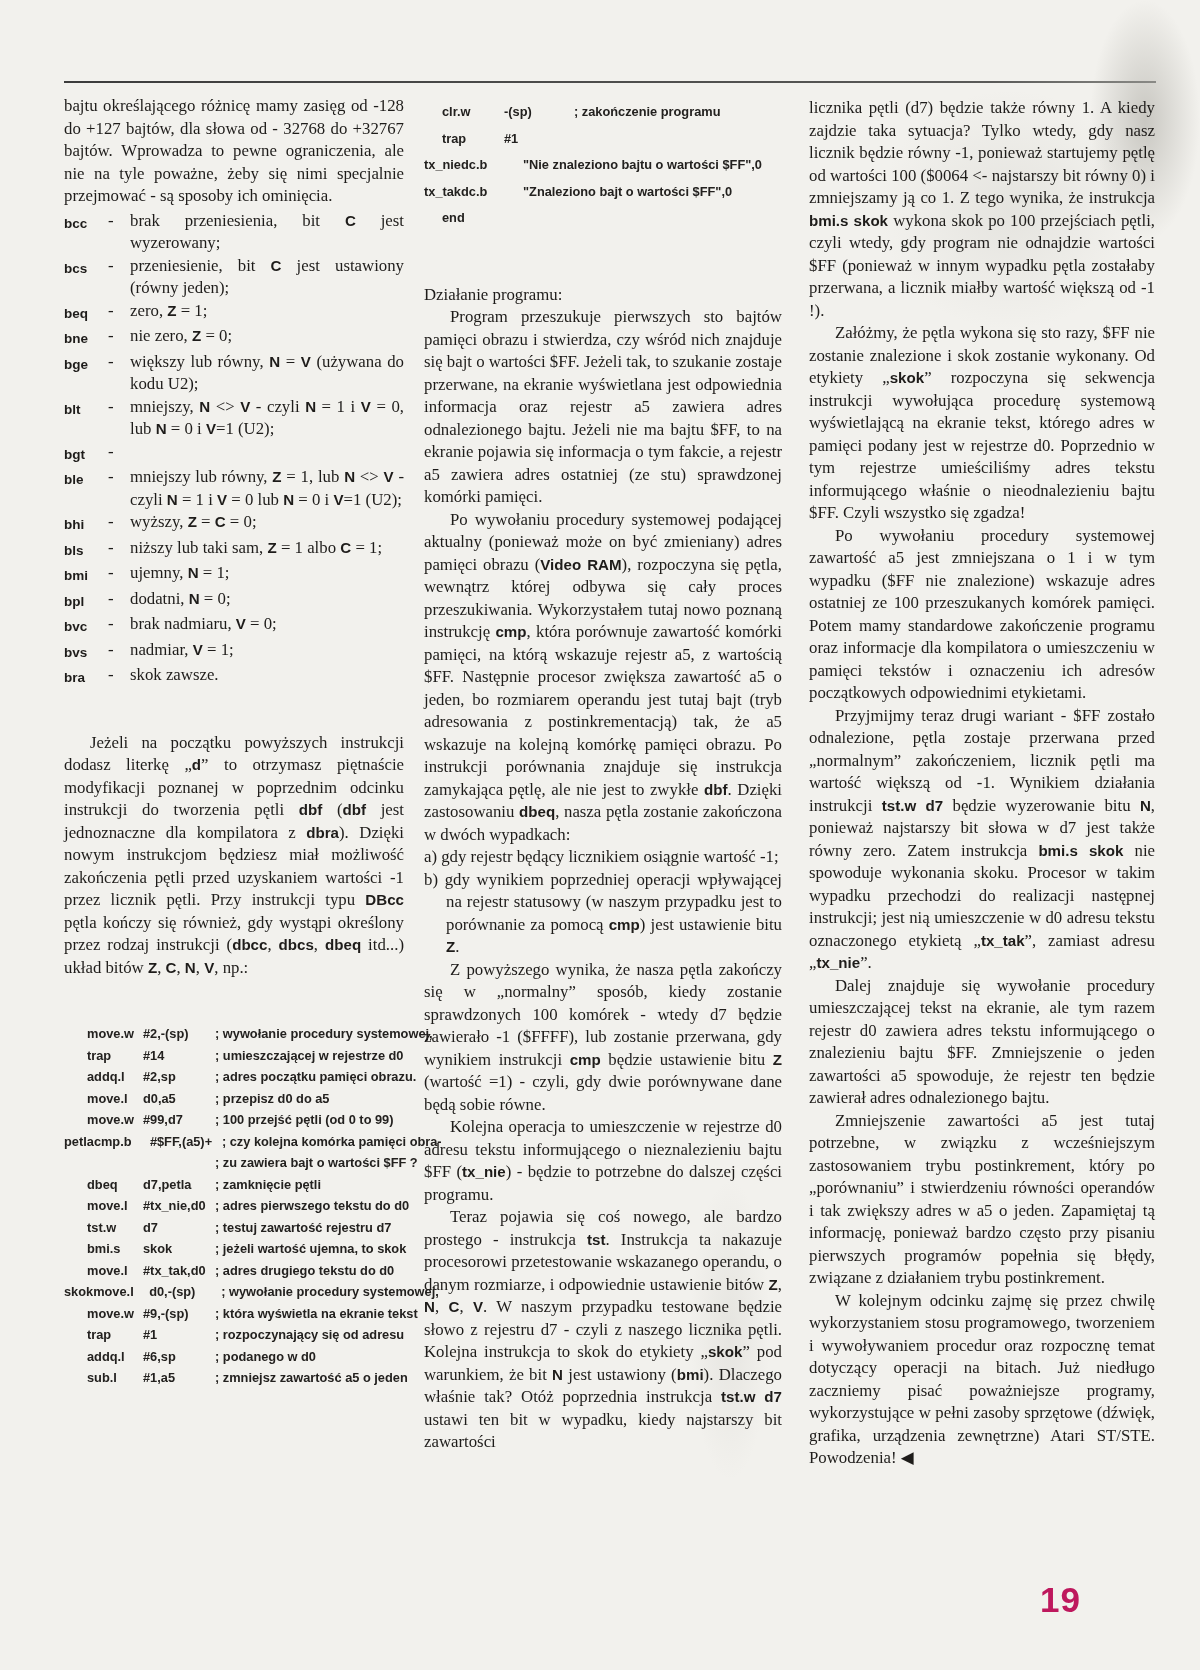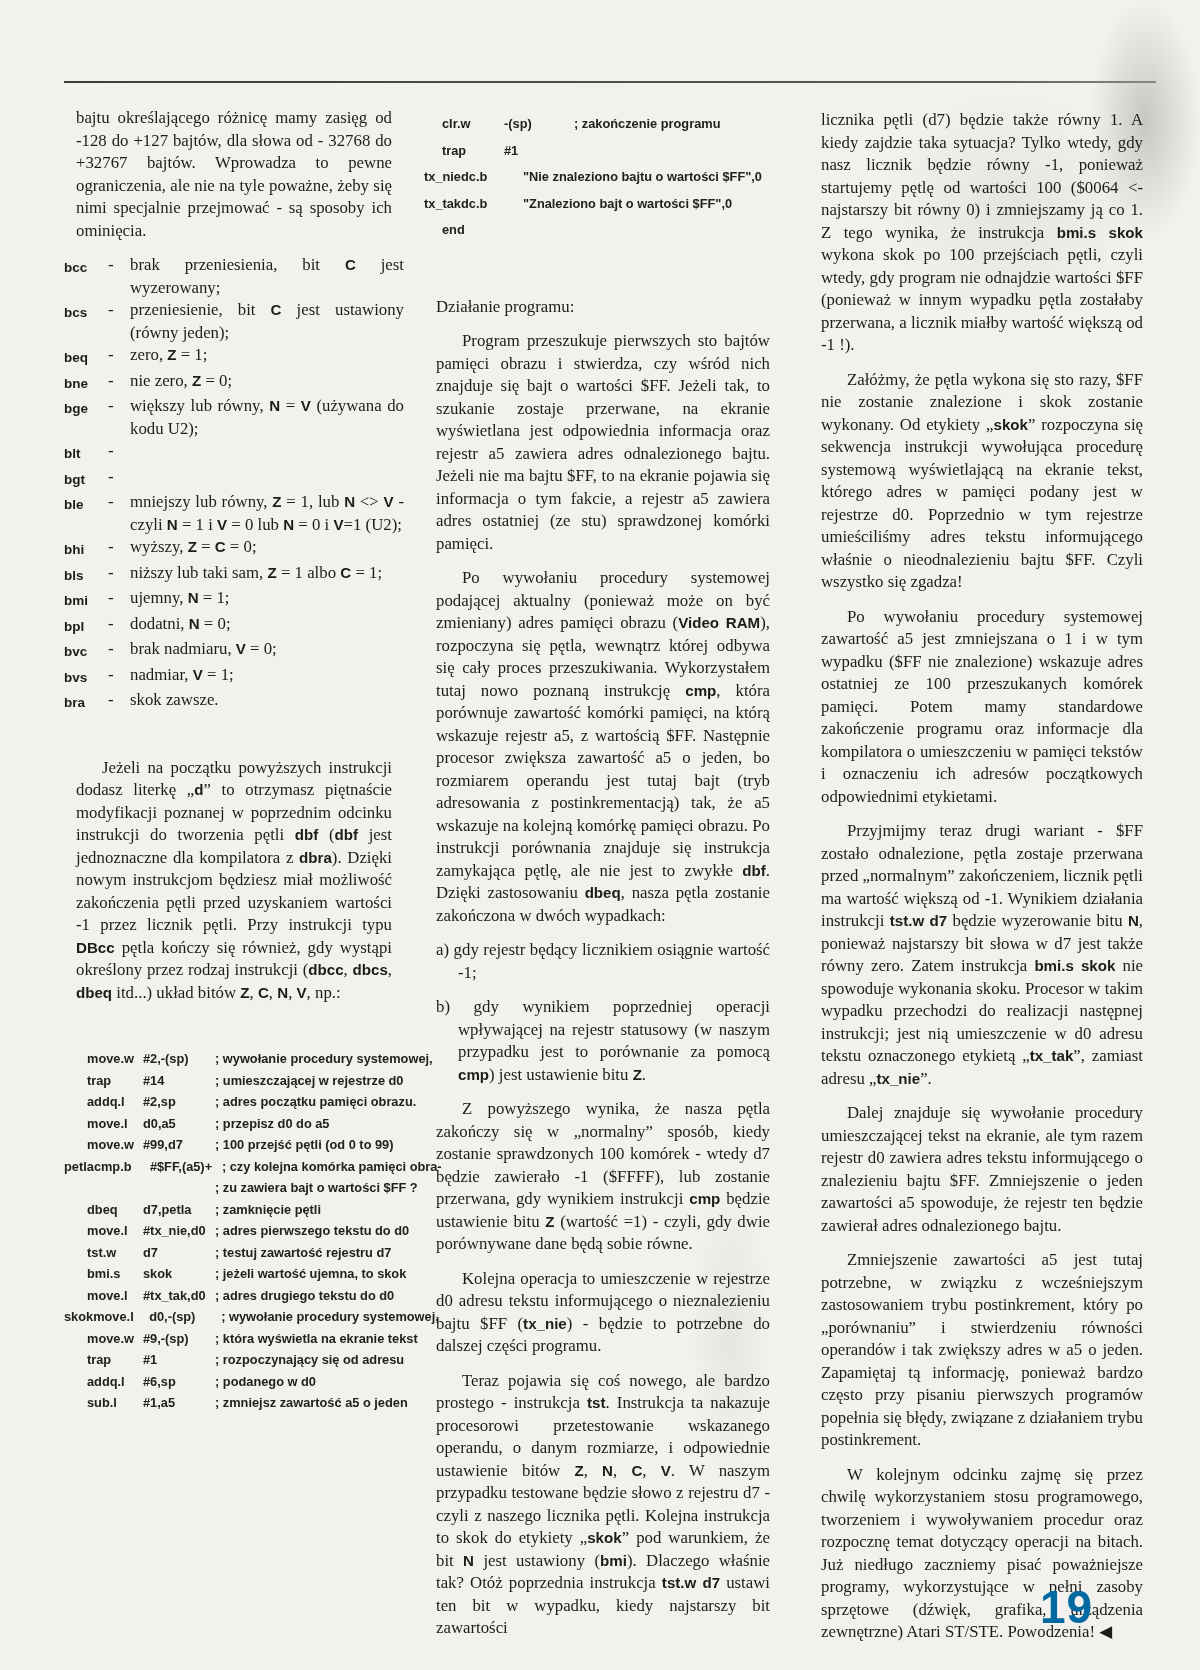--- a/index.html
+++ b/index.html
@@ -16,49 +16,49 @@
   #ghost2{left:880px;top:90px;width:260px;height:240px;
     background:radial-gradient(closest-side, rgba(170,168,160,.18), rgba(170,168,160,0));}
   #ghost3{left:690px;top:1180px;width:80px;height:300px;
     background:radial-gradient(closest-side, rgba(160,158,150,.15), rgba(160,158,150,0));}
   .rule{position:absolute;left:64px;top:81px;width:1092px;height:2px;
     background:linear-gradient(90deg,#3c3c3c,#5a5a58 85%,#8a8a86);}
   .col{position:absolute;text-align:justify;font-size:16.8px;line-height:22.5px;}
   #col1{left:64px;top:95px;width:340px;}
   #col2{left:424px;top:95px;width:358px;}
   #col3{left:809px;top:97px;width:346px;}
-  p{margin:12px;}
+  p{margin:0;}
   p.indent{text-indent:26px;}
   p.hang{padding-left:22px;text-indent:-22px;}
   b{font-family:"Liberation Sans", sans-serif;font-weight:700;font-size:.90em;}
   
   .branch-list{margin-top:2px;}
   .brow{display:flex;}
   .bterm{flex:0 0 44px;font-family:"Liberation Sans",sans-serif;font-weight:700;
     font-size:13.5px;padding-top:3px;}
   .bdash{flex:0 0 22px;}
   .bdesc{flex:1 1 auto;text-align:justify;}
   
   .code{font-family:"Liberation Sans",sans-serif;font-weight:700;font-size:12.8px;
     line-height:21.5px;color:#23211f;text-align:left;}
   .crow{display:flex;white-space:nowrap;}
   .clabel{flex:0 0 23px;}
   .cop{flex:0 0 56px;}
   .cargs{flex:0 0 72px;}
   .ccomment{flex:1 1 auto;}
   #col1 .code{margin-top:44px;}
-  #col2 .code{line-height:26.5px;margin-top:16px;}
+  #col2 .code{line-height:26.5px;margin-top:4px;}
   #col2 .clabel{flex:0 0 18px;}
   #col2 .cop{flex:0 0 62px;}
   #col2 .cargs{flex:0 0 70px;}
   .section-heading{margin-top:52px;}
   .outro{margin-top:42px;}
   .page-number{position:absolute;left:1040px;top:1580px;
-    font-family:"Liberation Sans",sans-serif;font-weight:700;font-size:46px;
-    letter-spacing:1px;color:#0369a1;}
+    font-family:"Liberation Sans",sans-serif;font-weight:700;font-size:35px;
+    letter-spacing:1px;color:#be185d;}
 </style>
 </head>
 <body>
 
 <div class="ghost" id="ghost1"></div>
 <div class="ghost" id="ghost2"></div>
 <div class="ghost" id="ghost3"></div>
 
 <div class="rule"></div>
 
@@ -96,20 +96,21 @@
 
       <div class="brow">
         <span class="bterm">bge</span>
         <span class="bdash">-</span>
         <span class="bdesc">większy lub równy, <b>N</b> = <b>V</b> (używana do kodu U2);</span>
       </div>
 
       <div class="brow">
         <span class="bterm">blt</span>
         <span class="bdash">-</span>
+        <span class="bdesc">mniejszy, <b>N</b> &lt;&gt; <b>V</b> - czyli <b>N</b> = 1 i <b>V</b> = 0, lub <b>N</b> = 0 i <b>V</b>=1 (U2);</span>
       </div>
 
       <div class="brow">
         <span class="bterm">bgt</span>
         <span class="bdash">-</span>
       </div>
 
       <div class="brow">
         <span class="bterm">ble</span>
         <span class="bdash">-</span>

